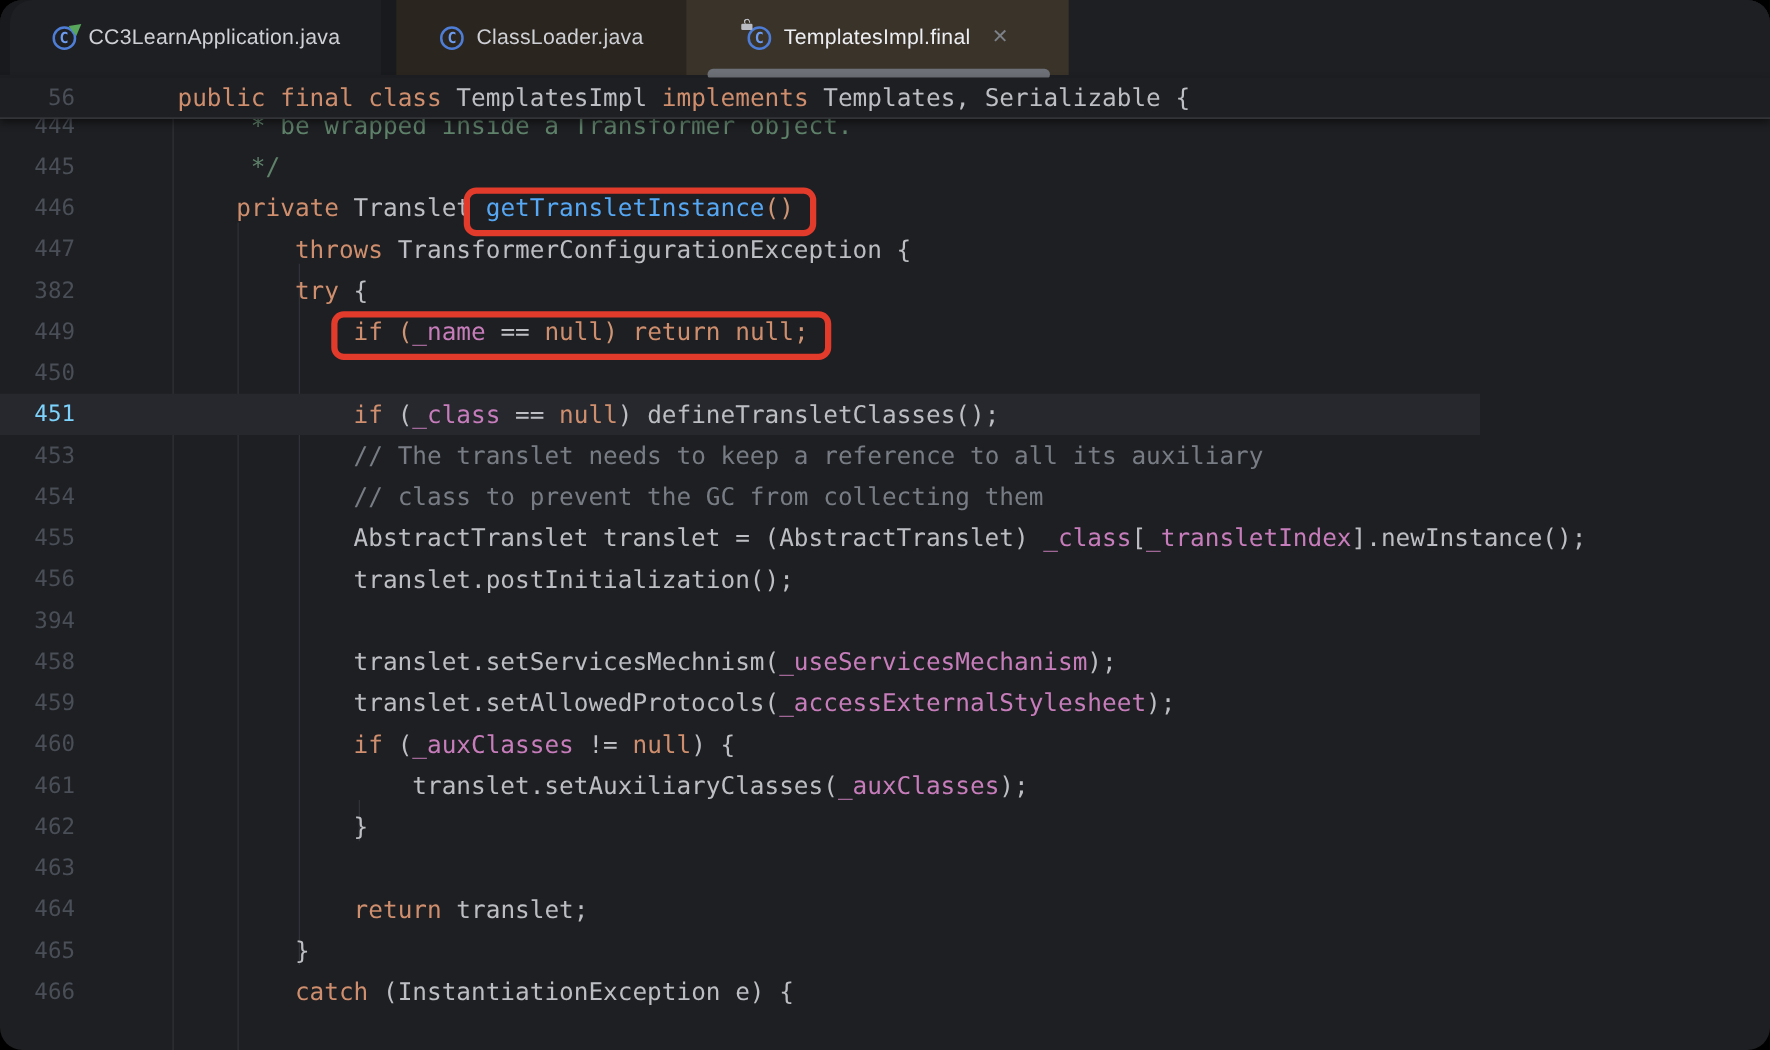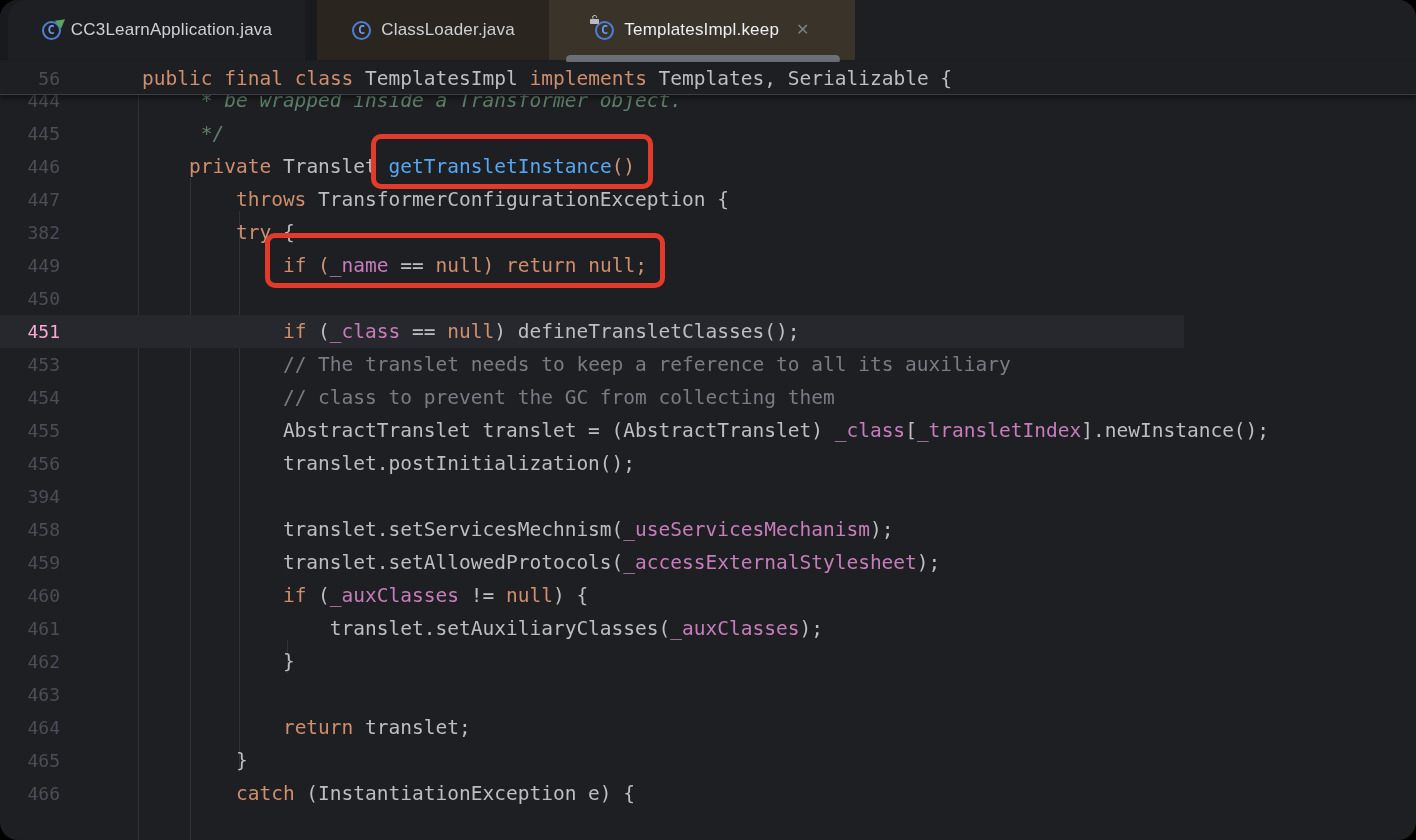--- a/index.html
+++ b/index.html
@@ -50,34 +50,34 @@
   
   .code-area{position:absolute;left:0;top:62px;width:1416px;height:778px;overflow:hidden;}
   .guide{position:absolute;width:1px;background:#2f3237;z-index:1;}
   #lines{position:absolute;left:0;top:22px;width:1184px;z-index:2;}
   .row{position:relative;height:33px;white-space:pre;}
   .row.hl{background:#26282e;}
   .num{
     position:absolute;left:0;top:0;width:60px;height:33px;text-align:right;
     font-family:"DejaVu Sans Mono",monospace;font-size:18px;line-height:33px;color:#494e57;
   }
-  .row.hl .num{color:#f9a8d4;}
+  .row.hl .num{color:#7dd3fc;}
   .codeln{
     position:absolute;left:142px;top:0;height:33px;
     font-family:"DejaVu Sans Mono",monospace;font-size:19.5px;line-height:33px;color:#bcbec4;
   }
   .s-kw{color:#cf8e6d;}
   .s-plain{color:#bcbec4;}
   .s-field{color:#c77dbb;}
   .s-method{color:#56a8f5;}
   .s-comment{color:#787d85;}
-  .s-doc{color:#5f826b;font-style:italic;}
+  .s-doc{color:#5f826b;}
   .s-paren{color:#ce9575;}
   .redbox{
-    border:5px solid #e23b2c;border-radius:10px;padding:16px 13px 6px;
+    border:5px solid #e23b2c;border-radius:10px;padding:0 13px 6px;
     margin-left:-18px;margin-right:-18px;
   }
 </style>
 </head>
 <body>
 
 <div class="window">
 
   <div class="tabbar">
     <div class="filler"></div>
@@ -96,21 +96,21 @@
           <span>ClassLoader.java</span>
         </div>
         <div class="tab t2">
           <span class="cicon">
             <span class="ring">C</span>
             <span class="lockbadge">
               <span class="shackle"></span>
               <span class="body"></span>
             </span>
           </span>
-          <span>TemplatesImpl.keep</span>
+          <span>TemplatesImpl.final</span>
           <span class="close-x">✕</span>
         </div>
       </div>
     <div class="tab-underline"></div>
   </div>
 
   <div class="sticky">
     <div class="num">56</div>
     <div class="codeln" id="sticky-code"><span class="s-kw">public</span><span class="s-plain"> </span><span class="s-kw">final</span><span class="s-plain"> </span><span class="s-kw">class</span><span class="s-plain"> TemplatesImpl </span><span class="s-kw">implements</span><span class="s-plain"> Templates, Serializable {</span></div>
   </div>

